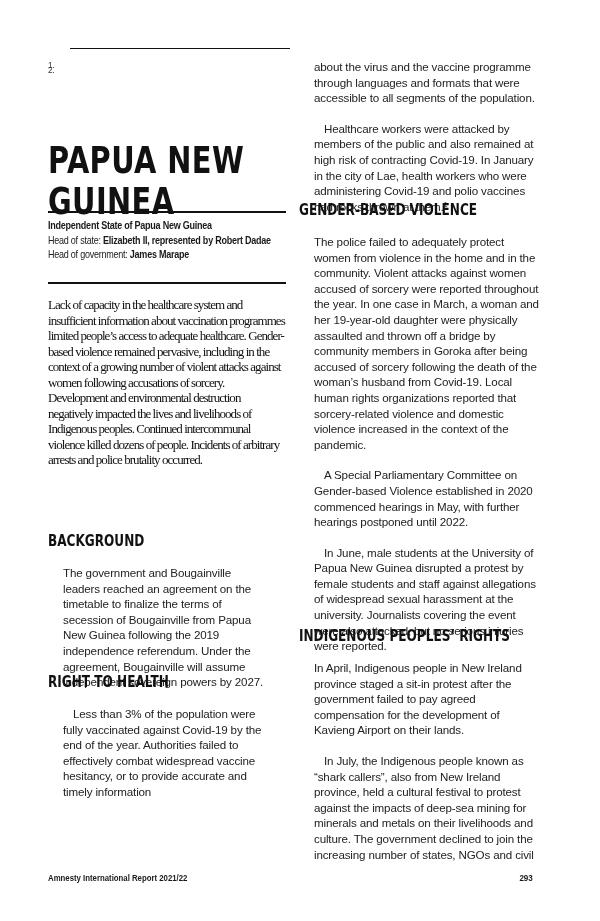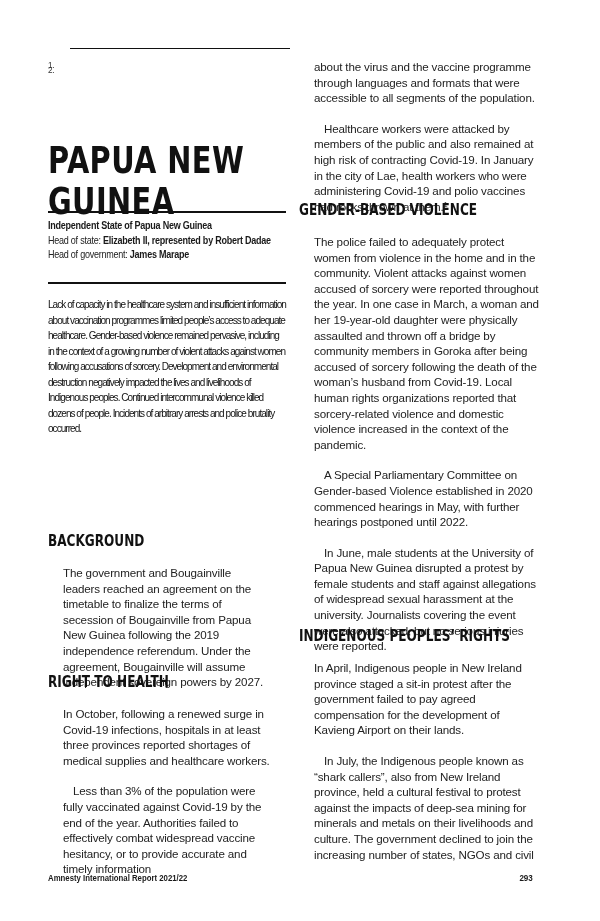--- a/index.html
+++ b/index.html
@@ -15,21 +15,21 @@
 
     .country-title { position: absolute; left: 0; top: 140px; margin: 0; font-family: "DejaVu Sans", sans-serif; font-weight: bold; font-size: 37px; line-height: 41px; letter-spacing: 0.5px; transform: scaleX(0.78); transform-origin: left top; width: 310px; color: #111; }
     .rule-thick { position: absolute; left: 0; width: 238px; height: 0; border-top: 2.5px solid #111; }
     .rule-a { top: 211px; }
     .rule-b { top: 282px; border-top-width: 2px; }
 
     .facts { position: absolute; left: 0; top: 218px; width: 300px; font-size: 11px; line-height: 14.5px; letter-spacing: -0.3px; transform: scaleX(0.82); transform-origin: left top; }
     .facts .strong { font-weight: bold; }
     .facts .label { color: #222; }
 
-    .summary { position: absolute; left: 0; top: 297px; width: 238px; margin: 0; font-family: Liberation Sans, sans-serif; font-size: 10px; line-height: 15.5px; letter-spacing: -0.95px; color: #111; }
+    .summary { position: absolute; left: 0; top: 297px; width: 238px; margin: 0; font-family: Liberation Serif, serif; font-size: 13px; line-height: 15.5px; letter-spacing: -0.95px; color: #111; }
 
     h2.section { margin: 0; font-family: "DejaVu Sans", sans-serif; font-weight: bold; font-size: 15.5px; line-height: 18px; transform: scaleX(0.78); transform-origin: left top; white-space: nowrap; color: #111; }
     .body-text { font-family: "Liberation Sans", sans-serif; font-size: 11.6px; line-height: 15.6px; margin: 15px; color: #222; letter-spacing: -0.15px; }
     .body-text.indent { text-indent: 10px; }
     sup { font-size: 7px; line-height: 0; vertical-align: 4px; }
 
     .block { position: absolute; left: 0; width: 100%; }
 
     .footer { position: absolute; top: 872px; left: 48px; width: 509px; height: 14px; font-family: "Liberation Sans", sans-serif; font-size: 9.5px; text-align: right; }
     .footer .pub { position: absolute; left: 0; top: 0; font-weight: bold; transform: scaleX(0.82); transform-origin: left top; white-space: nowrap; }
@@ -67,21 +67,20 @@
 
   <p class="summary">Lack of capacity in the healthcare system and insufficient information about vaccination programmes limited people’s access to adequate healthcare. Gender-based violence remained pervasive, including in the context of a growing number of violent attacks against women following accusations of sorcery. Development and environmental destruction negatively impacted the lives and livelihoods of Indigenous peoples. Continued intercommunal violence killed dozens of people. Incidents of arbitrary arrests and police brutality occurred.</p>
 
   <div class="block" style="top:532px;">
     <h2 class="section">BACKGROUND</h2>
     <p class="body-text">The government and Bougainville leaders reached an agreement on the timetable to finalize the terms of secession of Bougainville from Papua New Guinea following the 2019 independence referendum. Under the agreement, Bougainville will assume independent sovereign powers by 2027.</p>
   </div>
 
   <div class="block" style="top:673px;">
     <h2 class="section">RIGHT TO HEALTH</h2>
-    <p class="body-text">In October, following a renewed surge in Covid-19 infections, hospitals in at least three provinces reported shortages of medical supplies and healthcare workers.</p>
     <p class="body-text indent">Less than 3% of the population were fully vaccinated against Covid-19 by the end of the year. Authorities failed to effectively combat widespread vaccine hesitancy, or to provide accurate and timely information</p>
   </div>
 </div>
 
 <div class="col col-right">
   <div class="block" style="top:44px;">
     <p class="body-text">about the virus and the vaccine programme through languages and formats that were accessible to all segments of the population.</p>
     <p class="body-text indent"><span>Healthcare workers were attacked by members of the public and also remained at high risk of contracting Covid-19. In January in the city of Lae, health workers who were administering Covid-19 and polio vaccines had rocks thrown at them.</span><sup>1</sup></p>
   </div>
 

